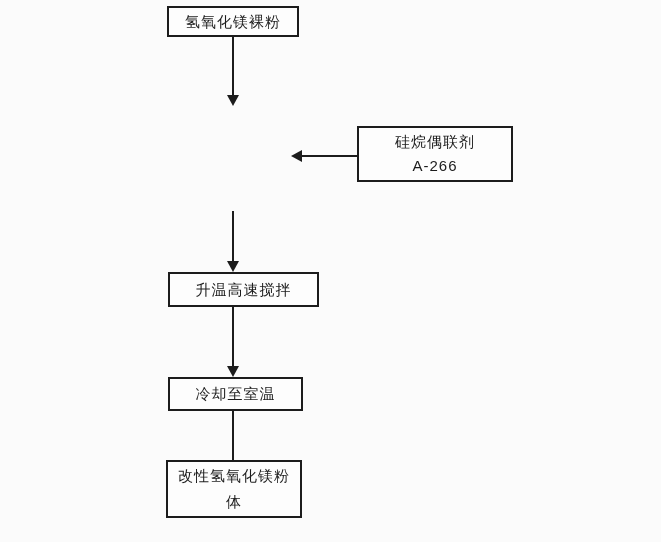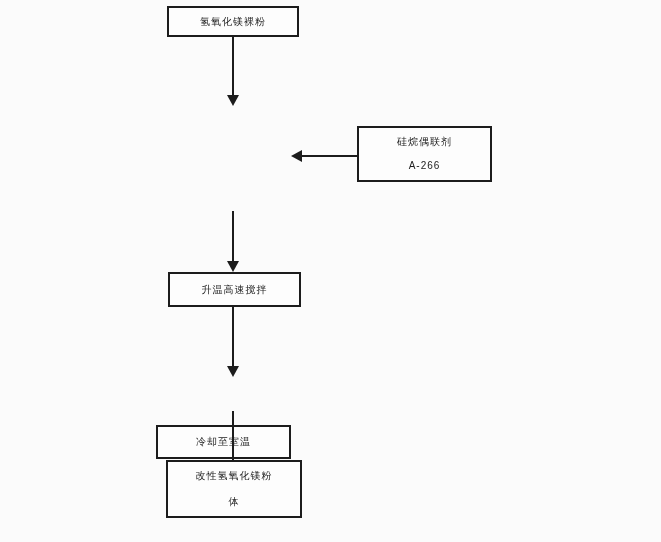--- a/index.html
+++ b/index.html
@@ -23,33 +23,33 @@
   .box {
     position: absolute;
     box-sizing: border-box;
     border: 2px solid #1c1c1c;
     background: #fdfdfd;
     display: flex;
     flex-direction: column;
     justify-content: center;
     align-items: center;
     text-align: center;
-    font-size: 10px;
+    font-size: 15px;
     letter-spacing: 1px;
   }
   .box .ln {
     line-height: 26px;
     white-space: nowrap;
   }
   
   #box-raw       { left: 167px; top: 6px;   width: 132px; height: 31px; }
   #box-preheat   { left: 164px; top: 107px; width: 125px; height: 104px; }
-  #box-silane    { left: 357px; top: 126px; width: 135px; height: 56px; }
-  #box-heatstir  { left: 168px; top: 272px; width: 133px; height: 35px; }
-  #box-cool      { left: 156px; top: 377px; width: 135px; height: 34px; margin-top: 48px; }
+  #box-silane    { left: 357px; top: 126px; width: 156px; height: 56px; }
+  #box-heatstir  { left: 168px; top: 272px; width: 151px; height: 35px; }
+  #box-cool      { left: 168px; top: 377px; width: 135px; height: 34px; }
   #box-modified  { left: 166px; top: 460px; width: 136px; height: 58px; }
   #box-silane .ln { line-height: 24px; }
   
   .vline {
     position: absolute;
     width: 2px;
     background: #1c1c1c;
   }
   .hline {
     position: absolute;

